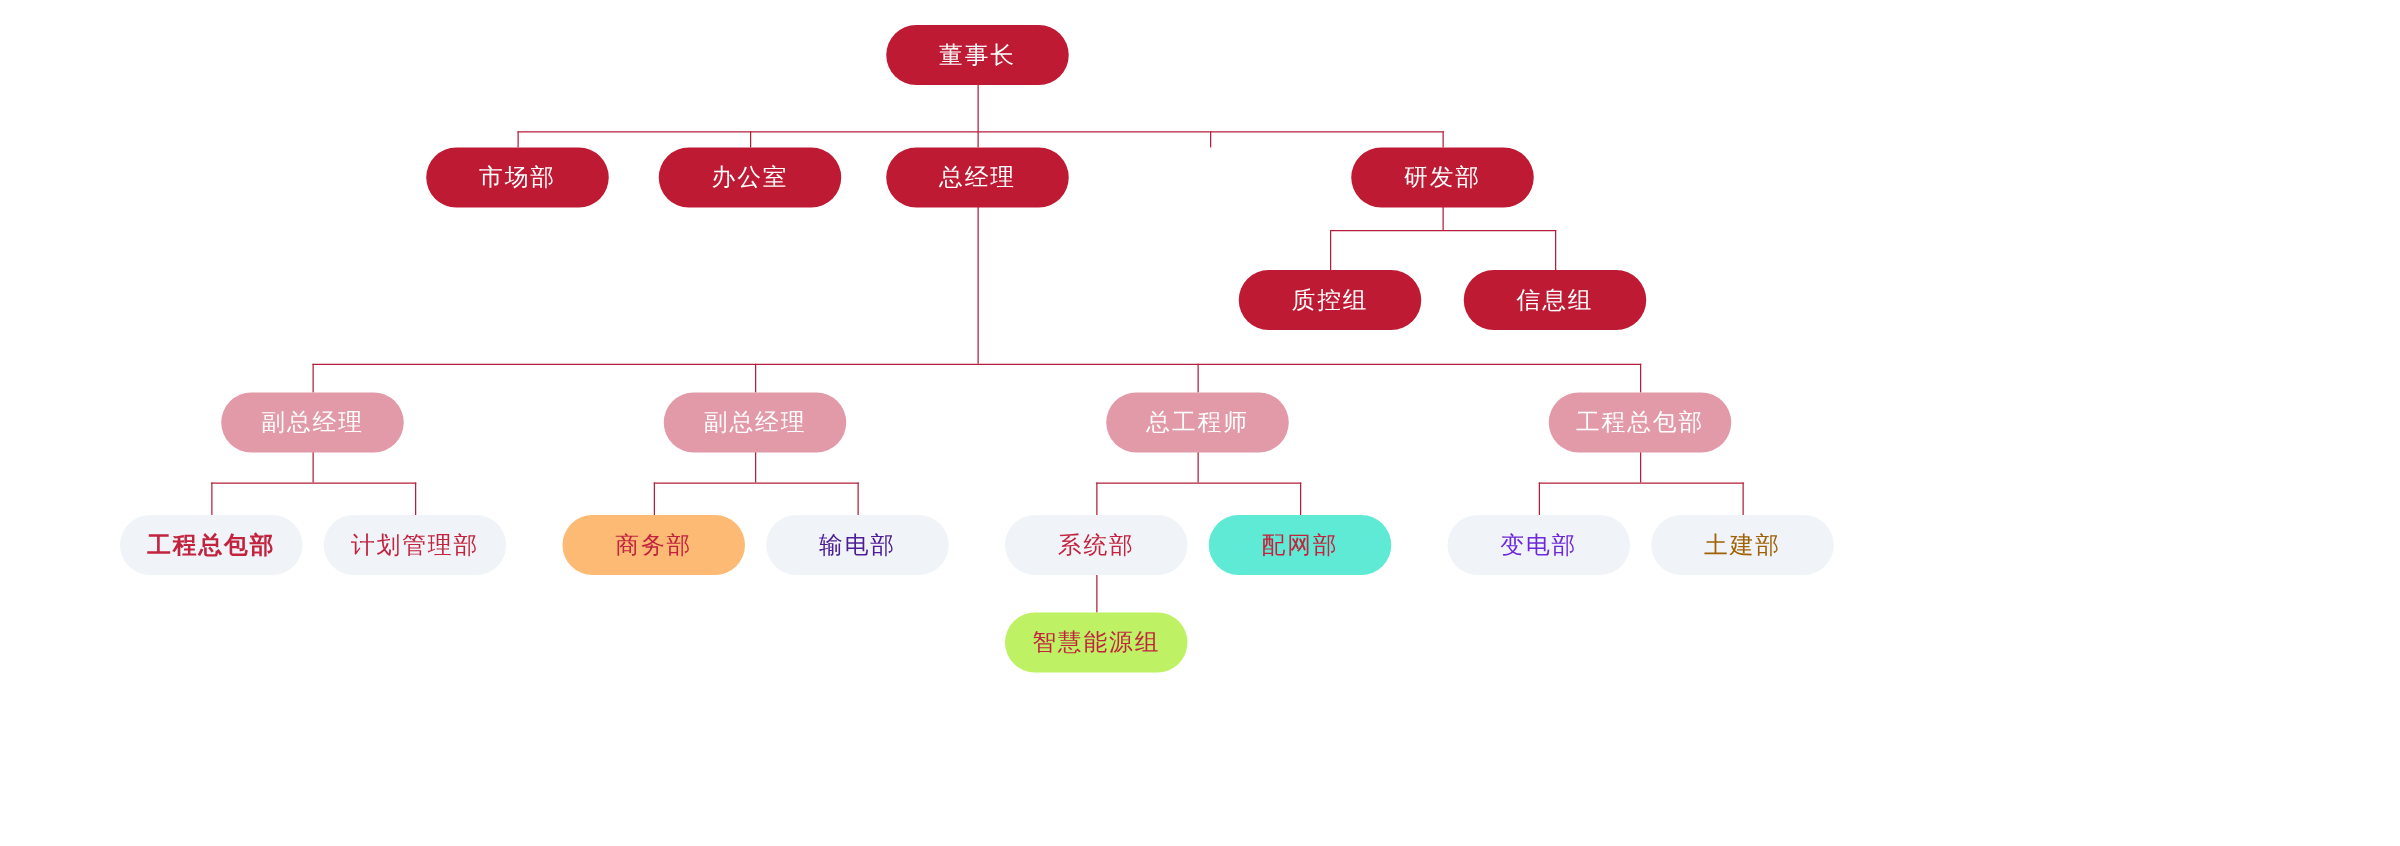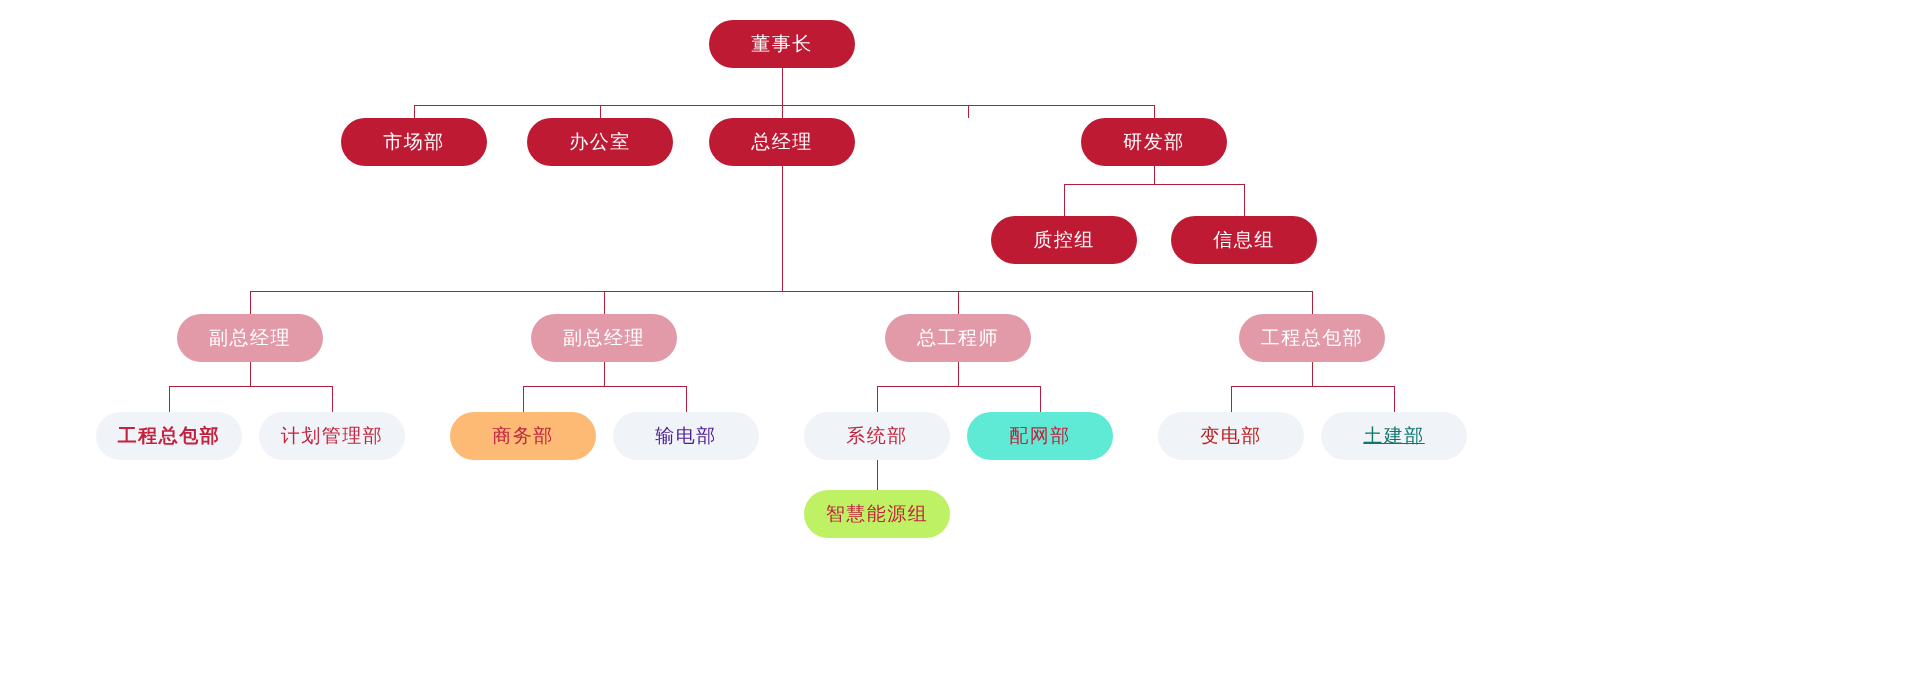--- a/index.html
+++ b/index.html
@@ -117,18 +117,18 @@
   <div class="node lvl-pink" style="left: 531px; top: 314px; width: 146px; background: rgb(226, 154, 168);">副总经理</div>
   <div class="node lvl-pink" style="left: 885px; top: 314px; width: 146px; background: rgb(226, 154, 168);">总工程师</div>
   <div class="node lvl-pink" style="left: 1239px; top: 314px; width: 146px; background: rgb(226, 154, 168);">工程总包部</div>
 
   <div class="node lvl-light" style="left: 96px; top: 412px; width: 146px; background: rgb(240, 244, 248); color: rgb(194, 36, 63); font-weight: bold;">工程总包部</div>
   <div class="node lvl-light" style="left: 259px; top: 412px; width: 146px; background: rgb(240, 244, 248); color: rgb(194, 36, 63);">计划管理部</div>
   <div class="node lvl-light" style="left: 450px; top: 412px; width: 146px; background: #fdba74; color: rgb(194, 36, 63);">商务部</div>
   <div class="node lvl-light" style="left: 613px; top: 412px; width: 146px; background: rgb(240, 244, 248); color: #4c1d95;">输电部</div>
   <div class="node lvl-light" style="left: 804px; top: 412px; width: 146px; background: rgb(240, 244, 248); color: rgb(194, 36, 63);">系统部</div>
   <div class="node lvl-light" style="left: 967px; top: 412px; width: 146px; background: #5eead4; color: rgb(194, 36, 63);">配网部</div>
-  <div class="node lvl-light" style="left: 1158px; top: 412px; width: 146px; background: rgb(240, 244, 248); color: #b91c1c;">变电部</div>
-  <div class="node lvl-light" style="left: 1321px; top: 412px; width: 146px; background: rgb(240, 244, 248); color: #0f766e; text-decoration: underline;">土建部</div>
+  <div class="node lvl-light" style="left: 1158px; top: 412px; width: 146px; background: rgb(240, 244, 248); color: #6d28d9;">变电部</div>
+  <div class="node lvl-light" style="left: 1321px; top: 412px; width: 146px; background: rgb(240, 244, 248); color: #a16207;">土建部</div>
 
   <div class="node lvl-light" style="left: 804px; top: 490px; width: 146px; background: #bef264; color: rgb(194, 36, 63);">智慧能源组</div>
 
 </div>
 
 </body></html>

